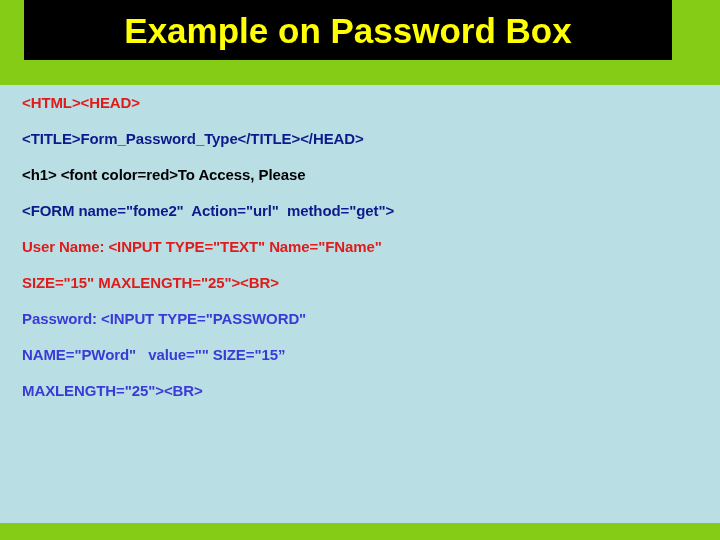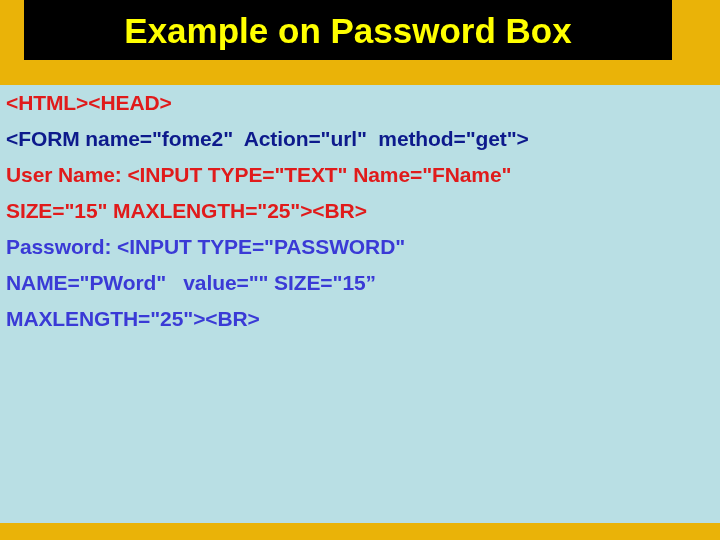--- a/index.html
+++ b/index.html
@@ -10,21 +10,21 @@
     width: 720px;
     height: 540px;
     background: #ffffff;
     font-family: "Liberation Sans", sans-serif;
     overflow: hidden;
   }
   #slide {
     position: relative;
     width: 720px;
     height: 540px;
-    background: #eab308;
+    background: #84cc16;
   }
 
   
   #title-banner {
     position: absolute;
     left: 24px;
     top: 0px;
     width: 648px;
     height: 60px;
     background: #000000;
@@ -49,43 +49,46 @@
     top: 85px;
     width: 720px;
     height: 438px;
     background: #b9dfe4;
     padding: 0;
     box-sizing: border-box;
   }
   .code-line {
     font-family: "Liberation Sans", sans-serif;
     font-weight: bold;
-    font-size: 21px;
+    font-size: 15px;
     line-height: 36px;
     height: 36px;
     padding-left: 6px;
     white-space: pre;
     letter-spacing: -0.1px;
+    margin-left: 16px;
   }
   .c-red   { color: #e01b1b; }
   .c-navy  { color: #0d1a8c; }
   .c-black { color: #000000; }
   .c-blue  { color: #3a3ad6; }
 </style>
 </head>
 <body>
 
 <div id="slide">
 
   <div id="title-banner">
     <span id="title-text">Example on Password Box</span>
   </div>
 
   <div id="code-panel">
     <div class="code-line c-red">&lt;HTML&gt;&lt;HEAD&gt;</div>
+    <div class="code-line c-navy">&lt;TITLE&gt;Form_Password_Type&lt;/TITLE&gt;&lt;/HEAD&gt;</div>
+    <div class="code-line c-black">&lt;h1&gt; &lt;font color=red&gt;To Access, Please</div>
     <div class="code-line c-navy">&lt;FORM name="fome2"  Action="url"  method="get"&gt;</div>
     <div class="code-line c-red">User Name: &lt;INPUT TYPE="TEXT" Name="FName"</div>
     <div class="code-line c-red">SIZE="15" MAXLENGTH="25"&gt;&lt;BR&gt;</div>
     <div class="code-line c-blue">Password: &lt;INPUT TYPE="PASSWORD"</div>
     <div class="code-line c-blue">NAME="PWord"   value="" SIZE="15”</div>
     <div class="code-line c-blue">MAXLENGTH="25"&gt;&lt;BR&gt;</div>
   </div>
 
 </div>
 

